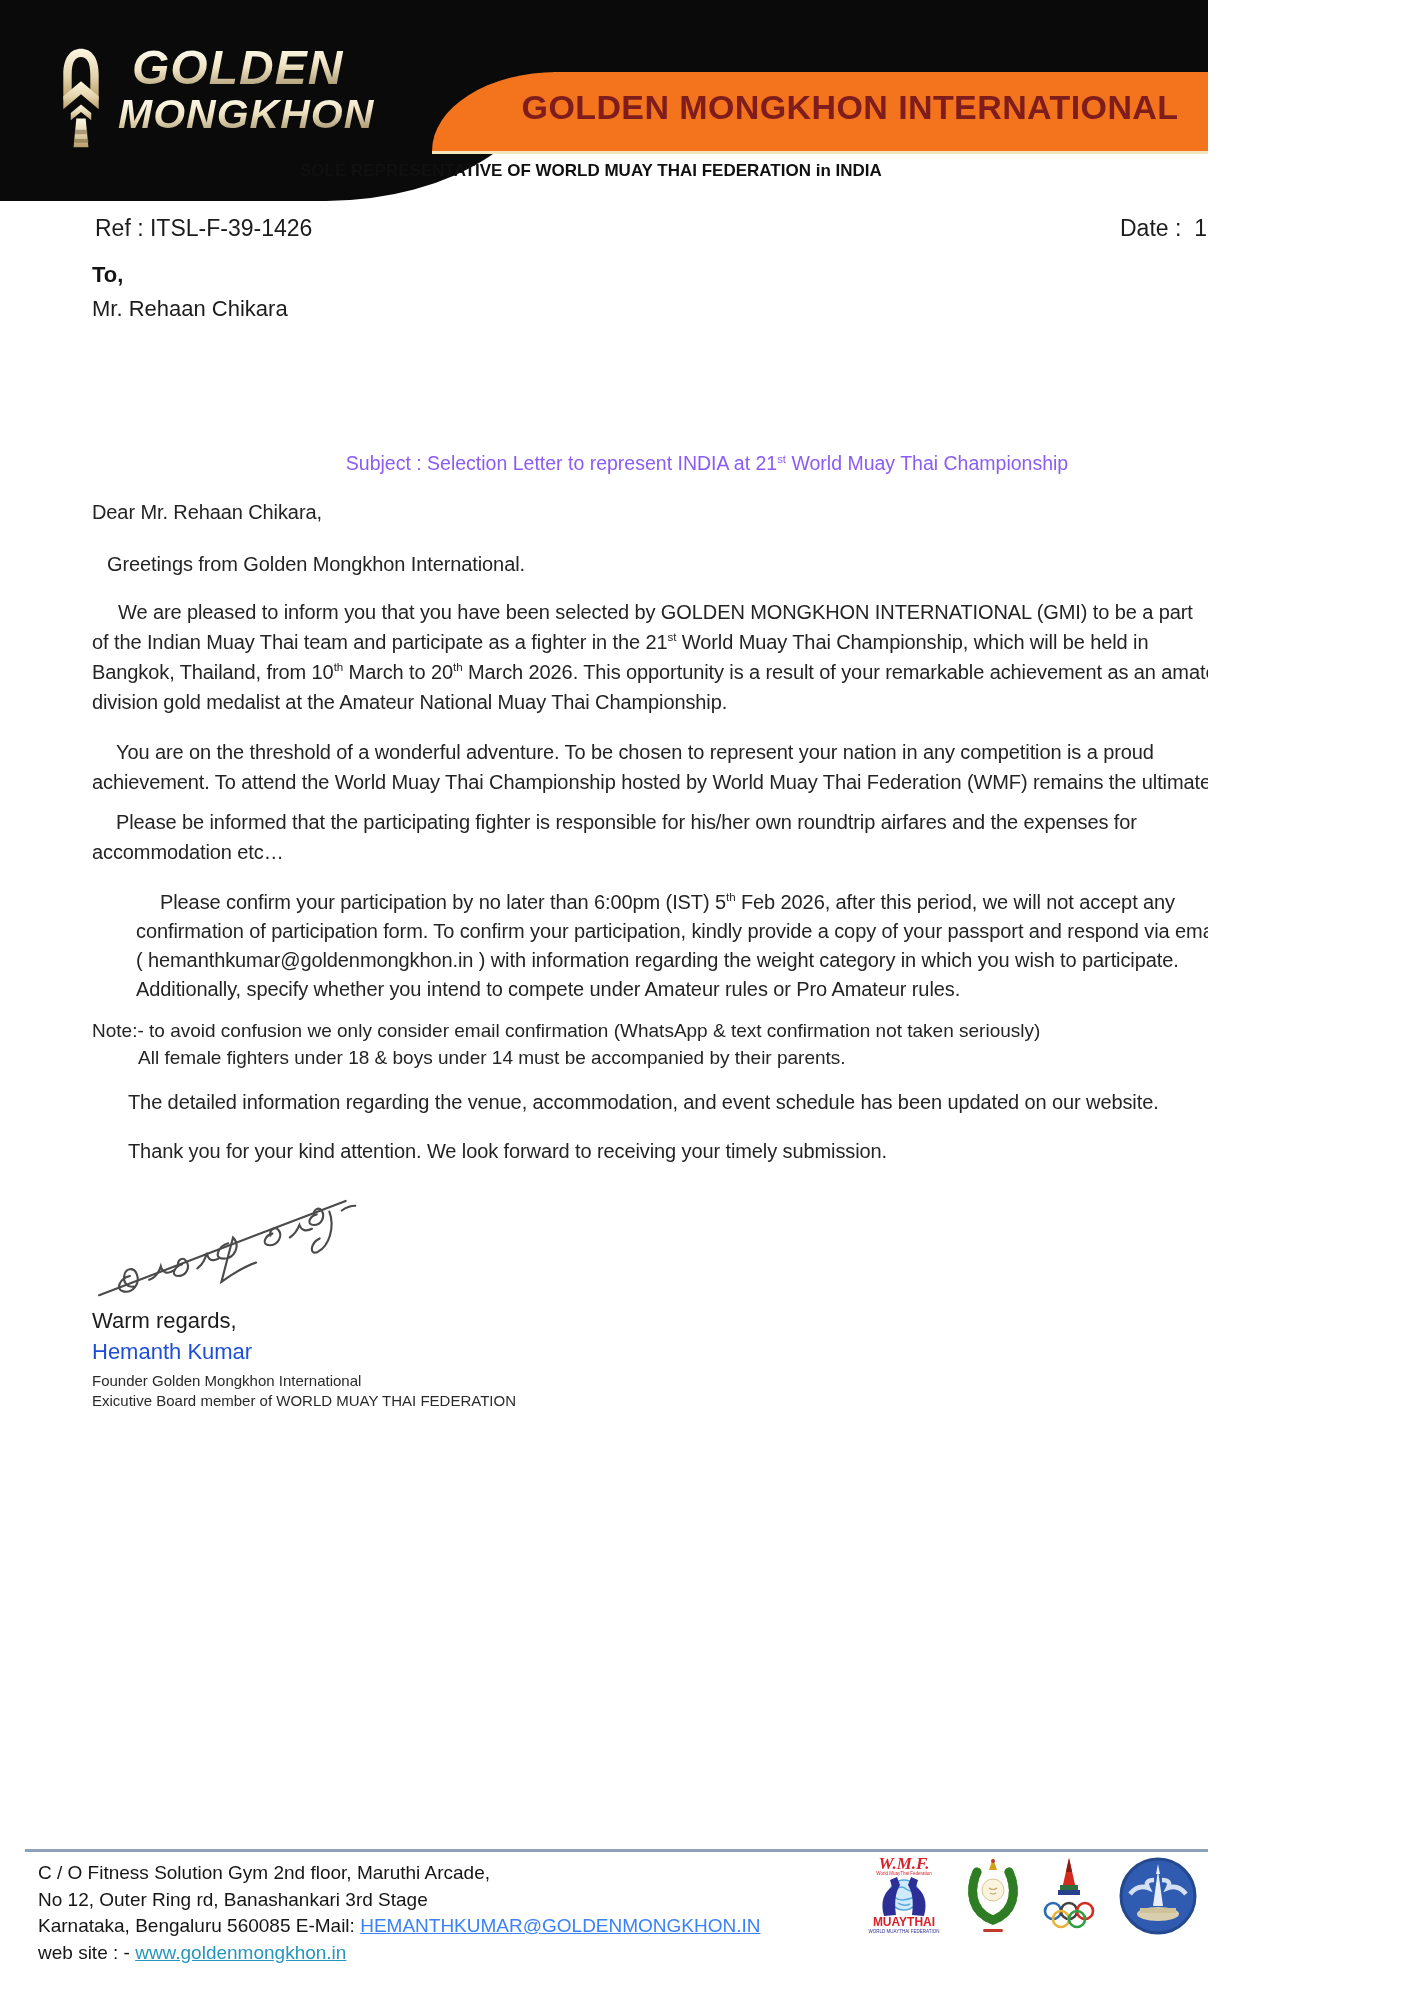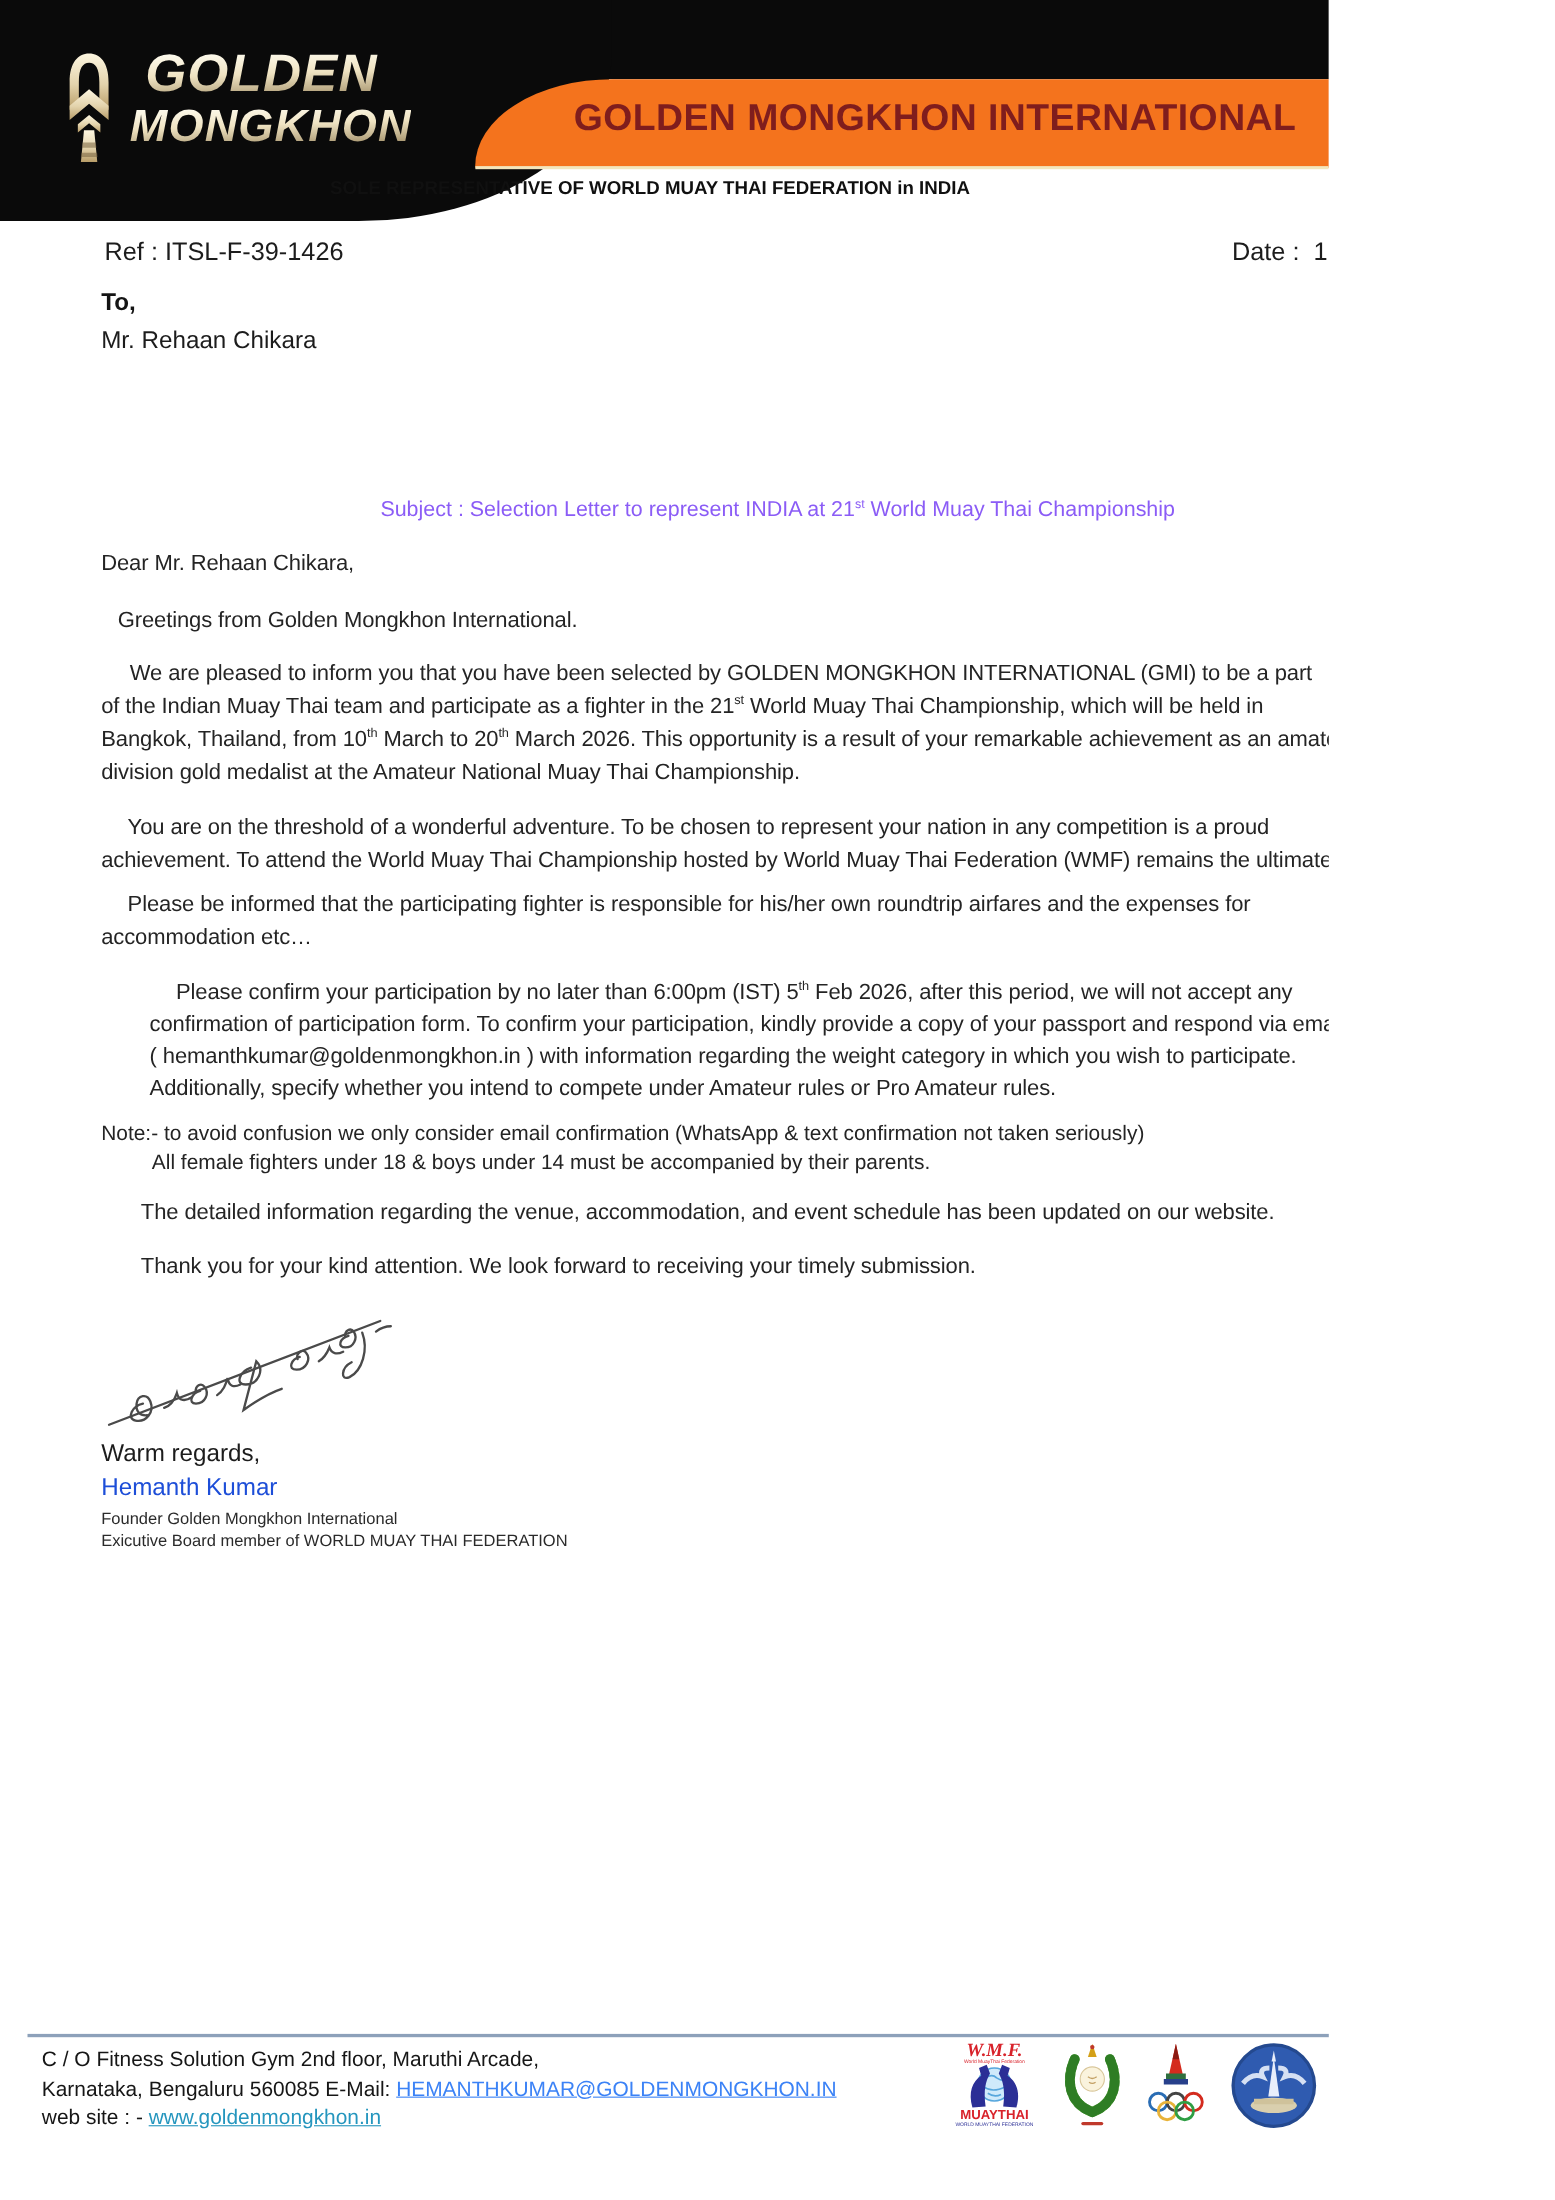--- a/index.html
+++ b/index.html
@@ -143,20 +143,21 @@
     </svg>
   </span>
   <div class="warm">Warm regards,</div>
   <div class="signer">Hemanth Kumar</div>
   <div class="signer-title1">Founder Golden Mongkhon International</div>
   <div class="signer-title2">Exicutive Board member of WORLD MUAY THAI FEDERATION</div>
 
   <div class="footer-rule"></div>
   <div class="addr">
     <div>C / O Fitness Solution Gym 2nd floor, Maruthi Arcade,</div>
+    <div>No 12, Outer Ring rd, Banashankari 3rd Stage</div>
     <div><span>Karnataka, Bengaluru 560085 E-Mail: </span><a class="email-link">HEMANTHKUMAR@GOLDENMONGKHON.IN</a></div>
     <div><span>web site : - </span><a class="web-link">www.goldenmongkhon.in</a></div>
   </div>
 
   <div class="logos">
 
     <span>
       <svg width="88" height="84" viewBox="0 0 88 84">
         <text x="44" y="15" font-size="17" font-weight="bold" font-style="italic" fill="#d8222a" text-anchor="middle" font-family="Liberation Serif, serif">W.M.F.</text>
         <text x="44" y="21" font-size="4.5" fill="#d8222a" text-anchor="middle" font-family="Liberation Sans, sans-serif">World MuayThai Federation</text>

